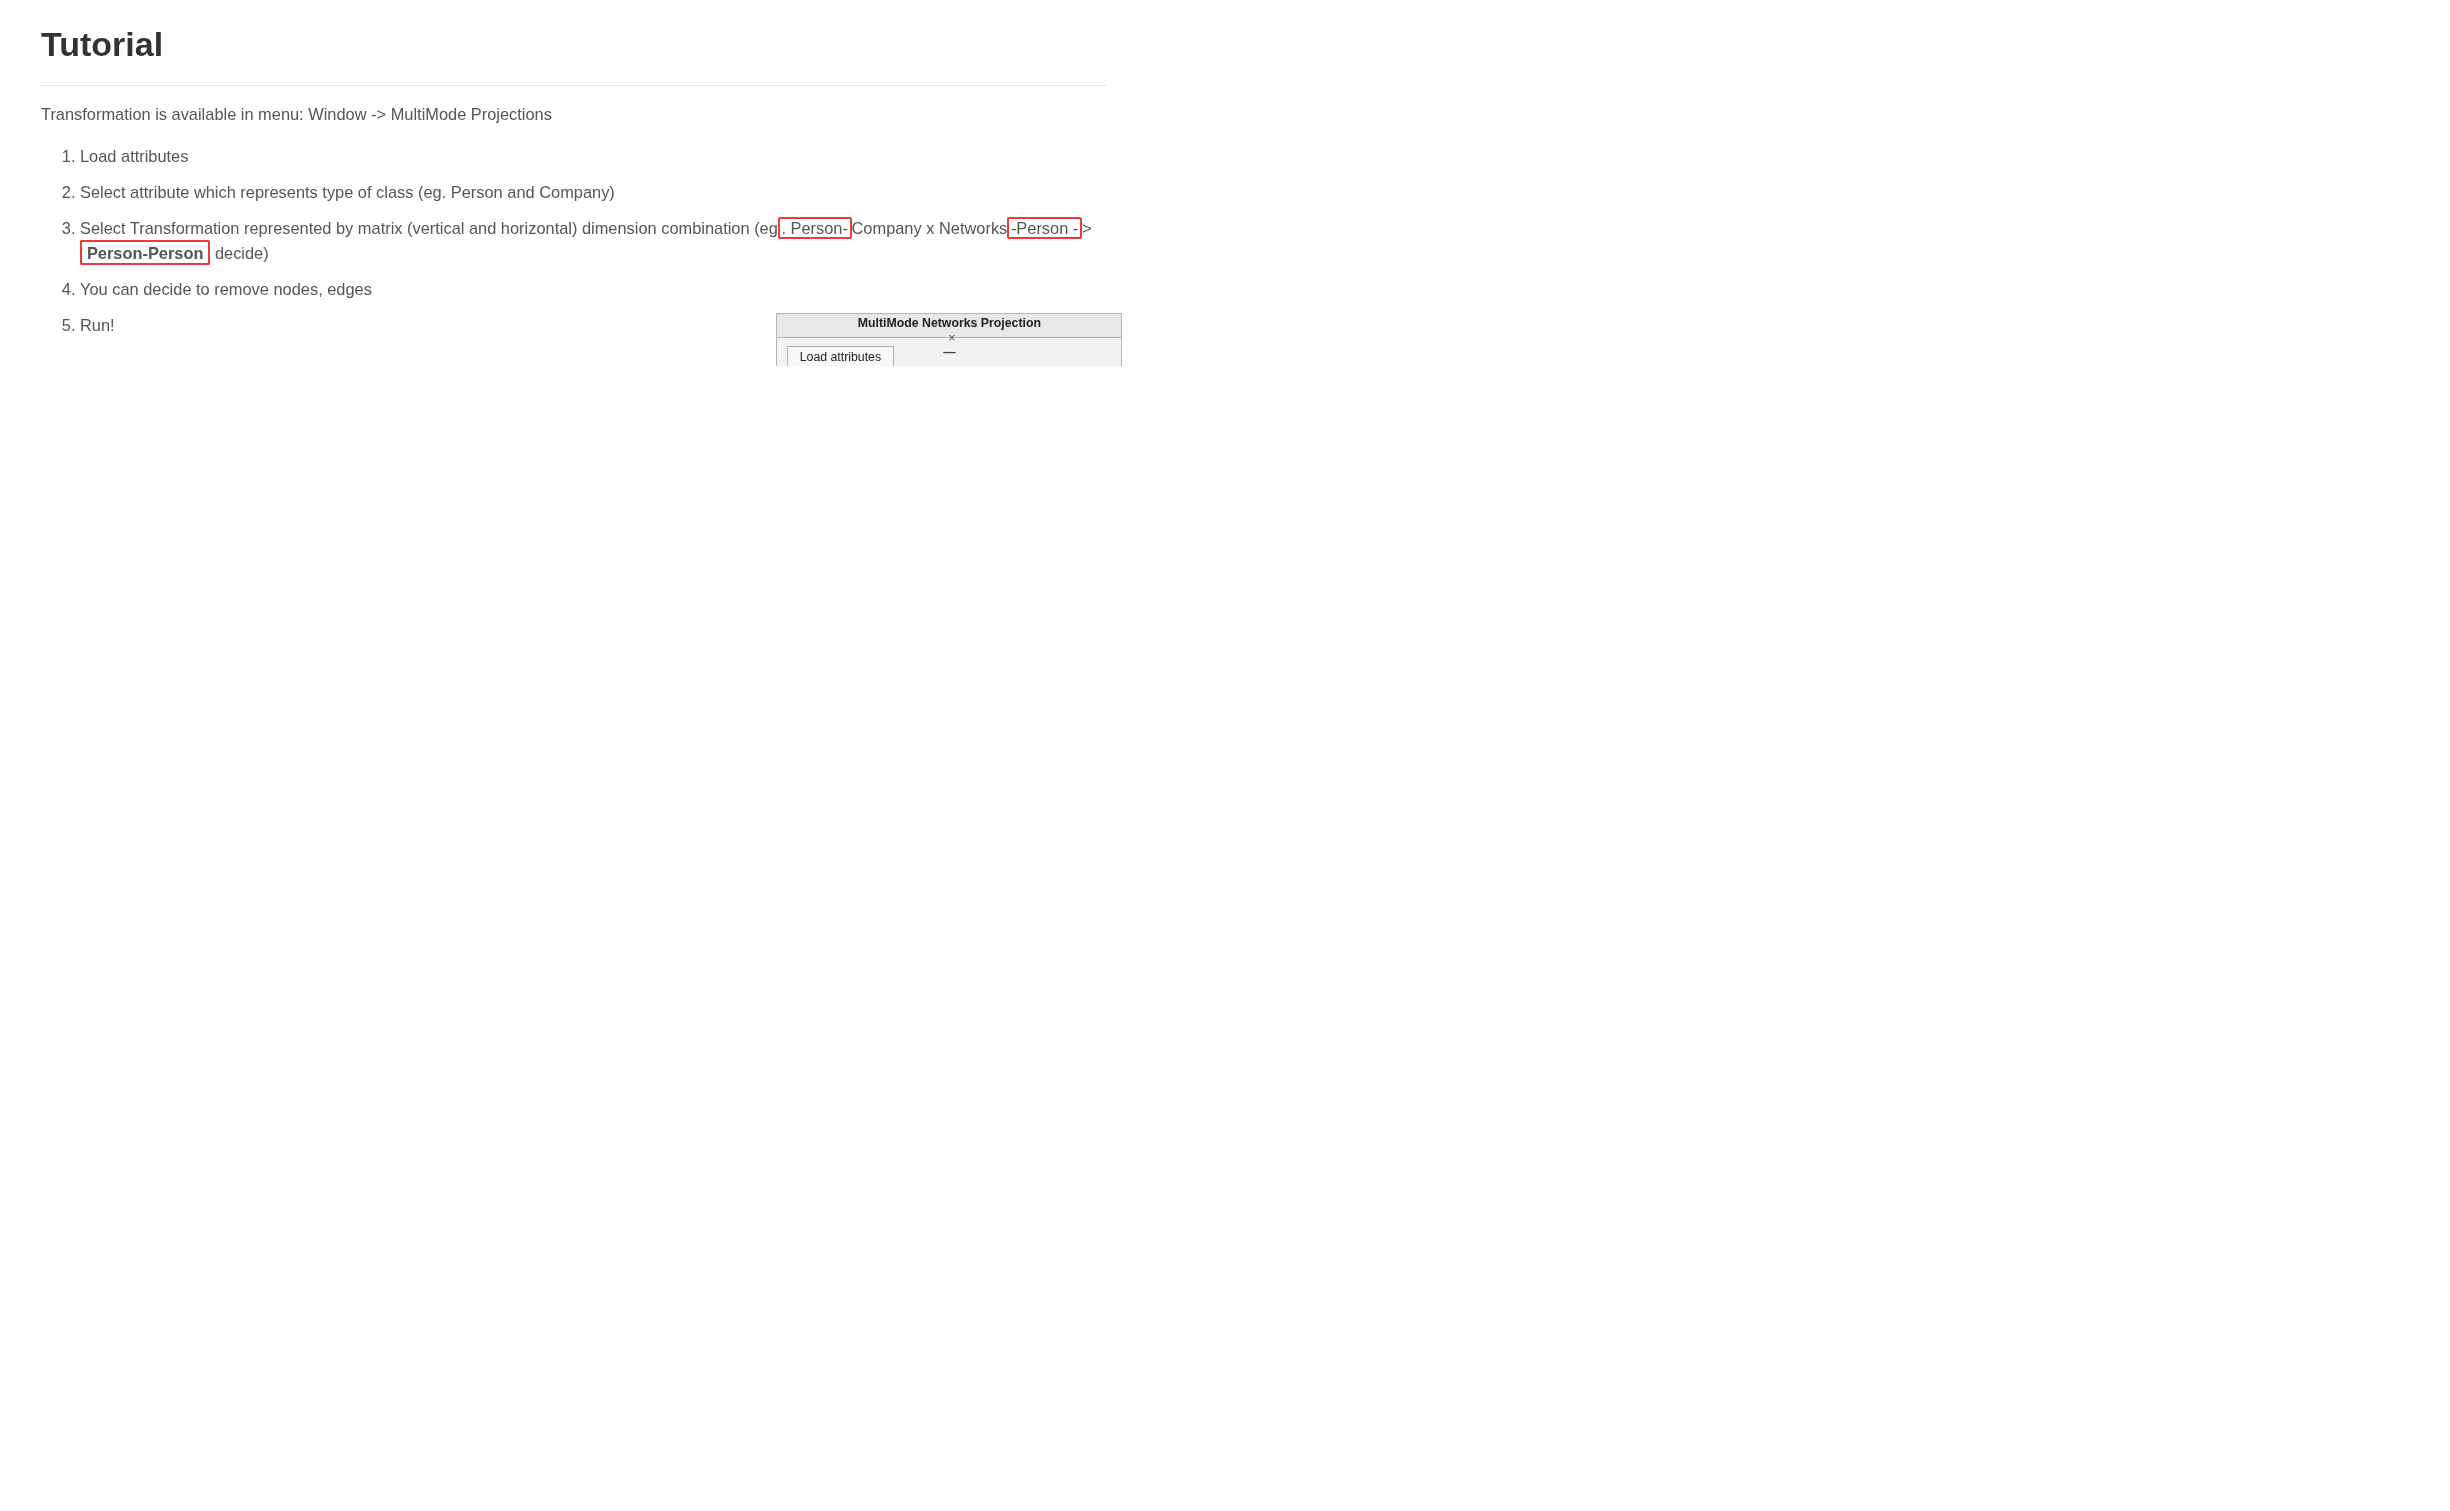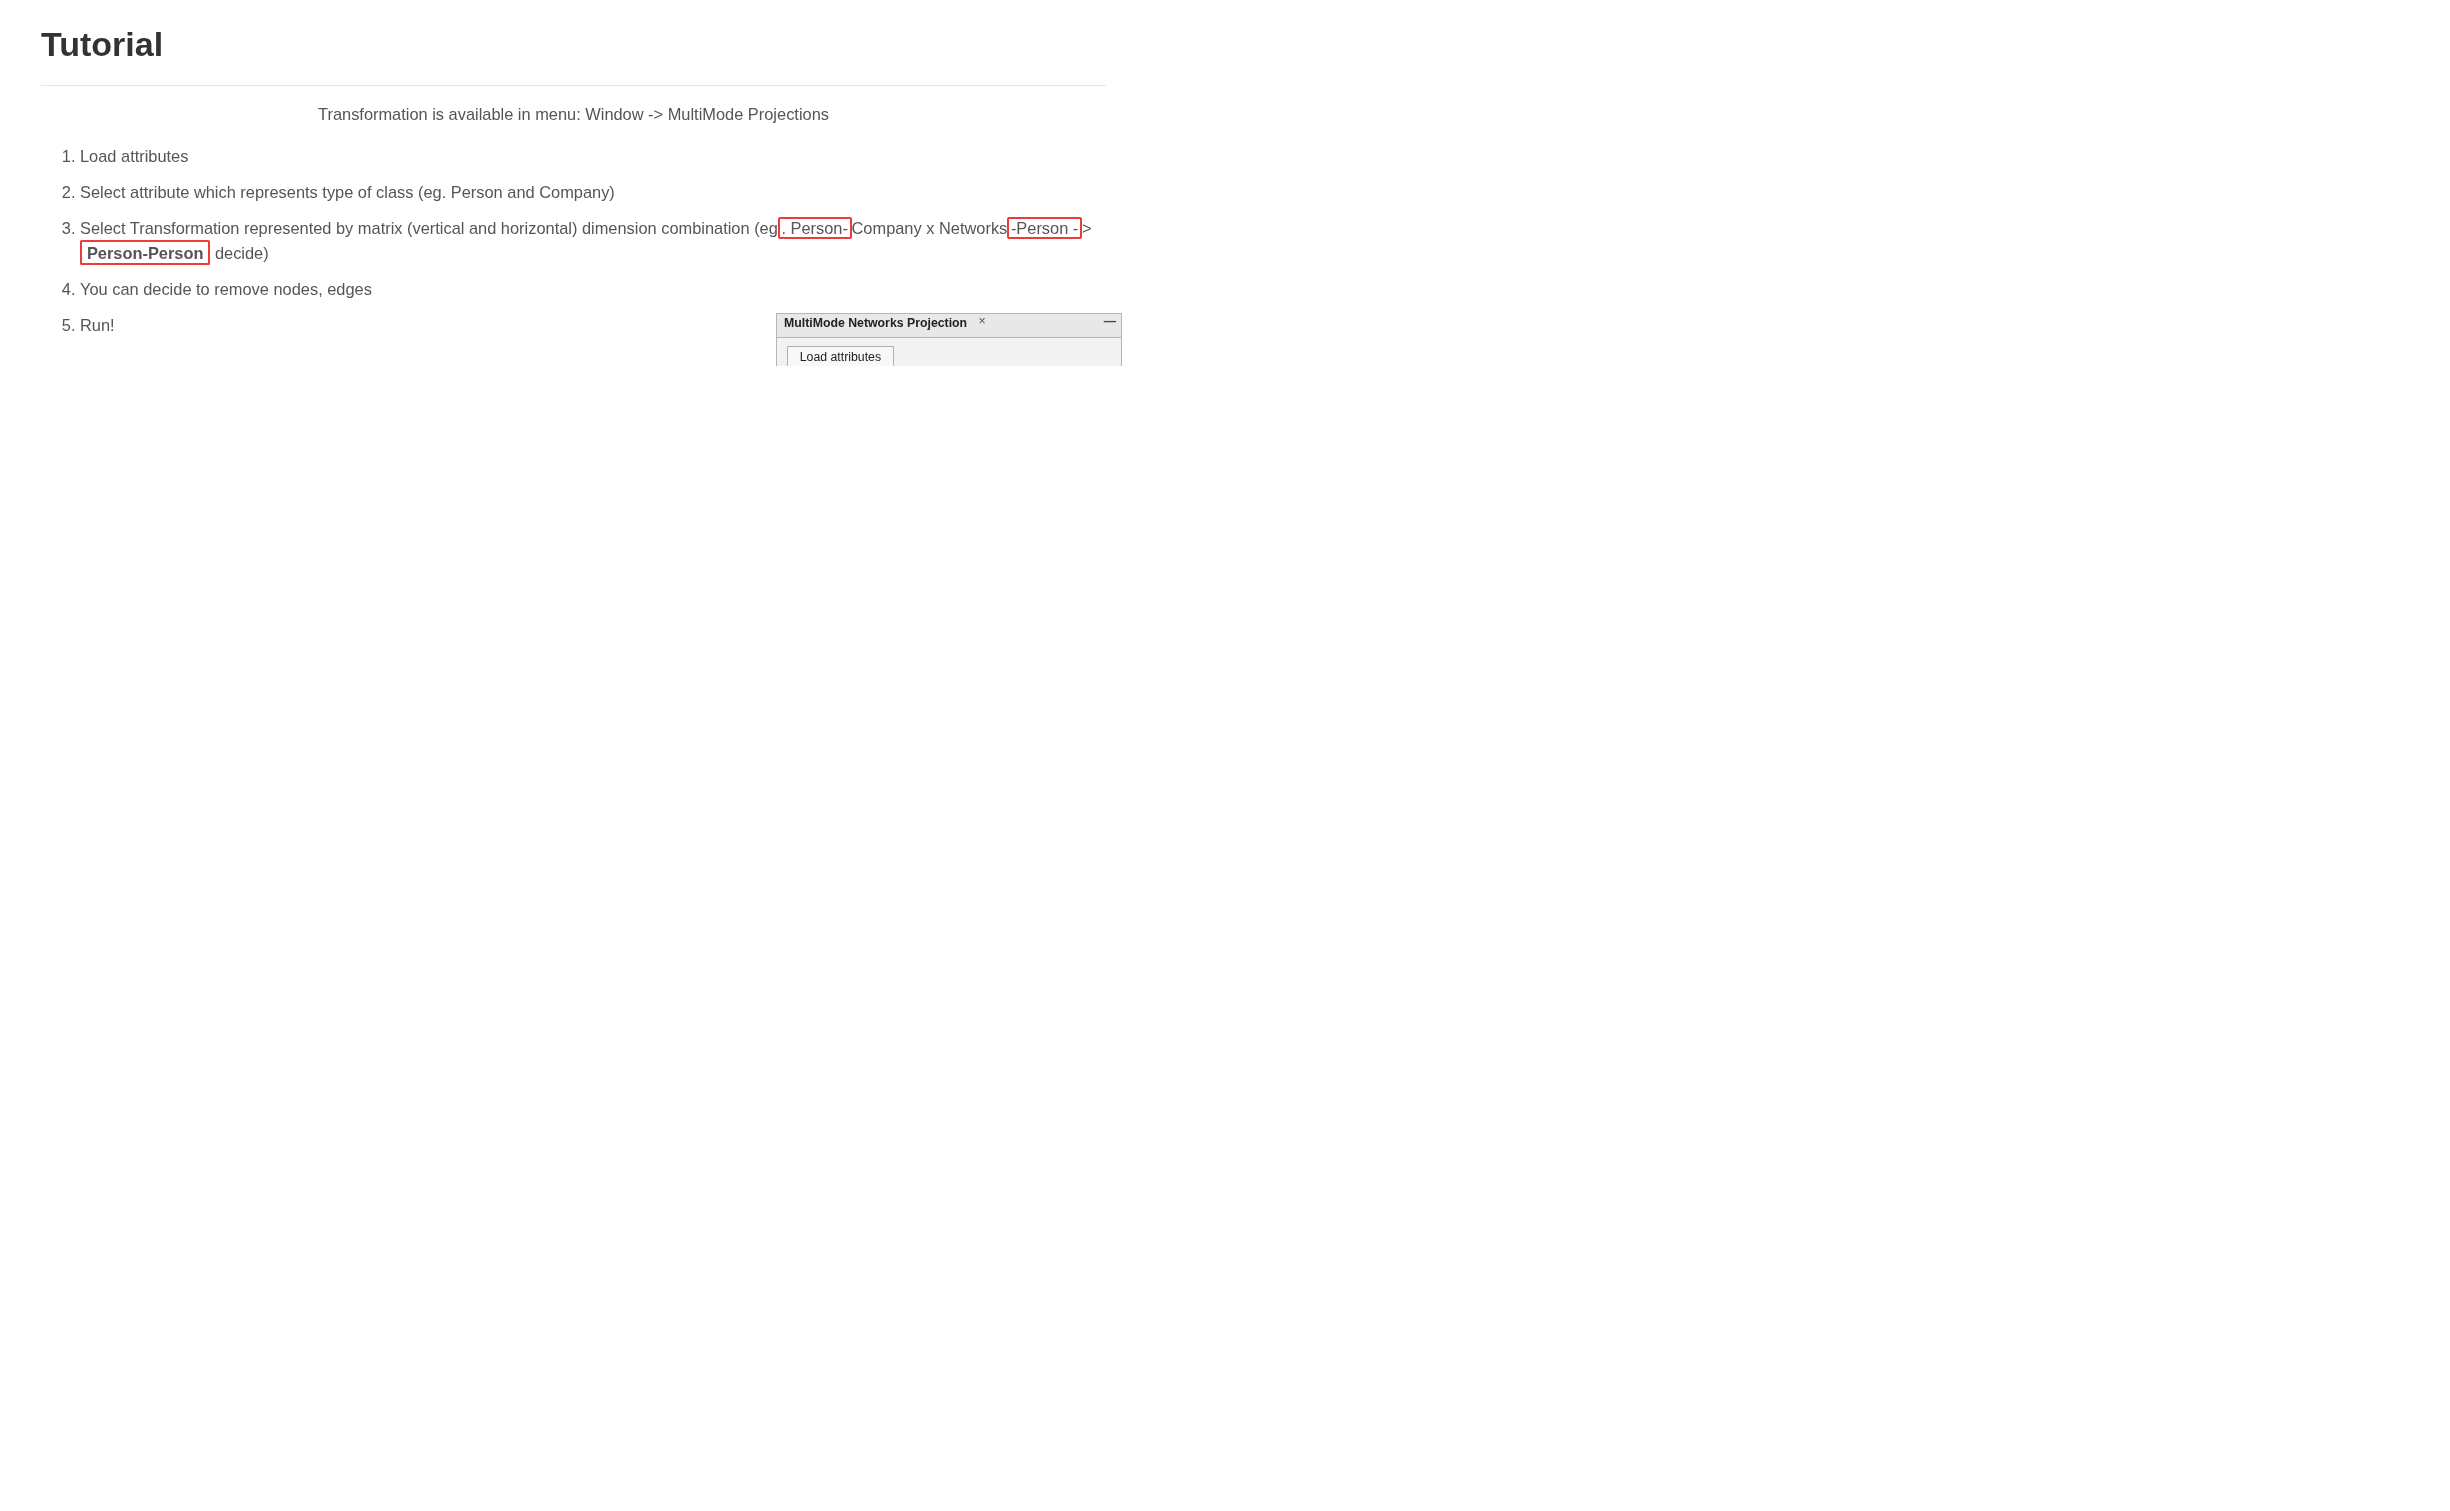--- a/index.html
+++ b/index.html
@@ -20,21 +20,20 @@
     font-weight: 700;
     margin: 0 0 13px 0;
     padding-bottom: 21px;
     border-bottom: 0.8px solid #e5e5e5;
     color: #333;
   }
   .intro {
     font-size: 16.4px;
     color: #555;
     margin: 19.7px 0 19.7px 0;
-    text-align: center;
   }
   ol.steps {
     font-size: 16.4px;
     color: #555;
     padding-left: 39px;
     margin: 0;
   }
   ol.steps > li {
     margin: 11.5px 0;
     line-height: 1.5;
@@ -79,25 +78,27 @@
     top: 313px;
     width: 344px;
     background: #f2f2f2;
     border: 0.8px solid #b5b5b5;
     font-family: "Segoe UI", "Liberation Sans", sans-serif;
     font-size: 12.3px;
     color: #222;
   }
   .panel-titlebar {
     display: flex;
+    align-items: center;
     background: #e8e8e8;
     border-bottom: 0.8px solid #b5b5b5;
     padding: 0 3.3px;
     height: 23px;
     font-size: 12.3px;
+    flex-direction: column;
   }
   .panel-title {
     font-weight: 700;
     padding: 1.6px 3.3px;
   }
   .panel-close {
     margin-left: 4.9px;
     font-weight: 400;
     color: #555;
     font-size: 12.3px;

